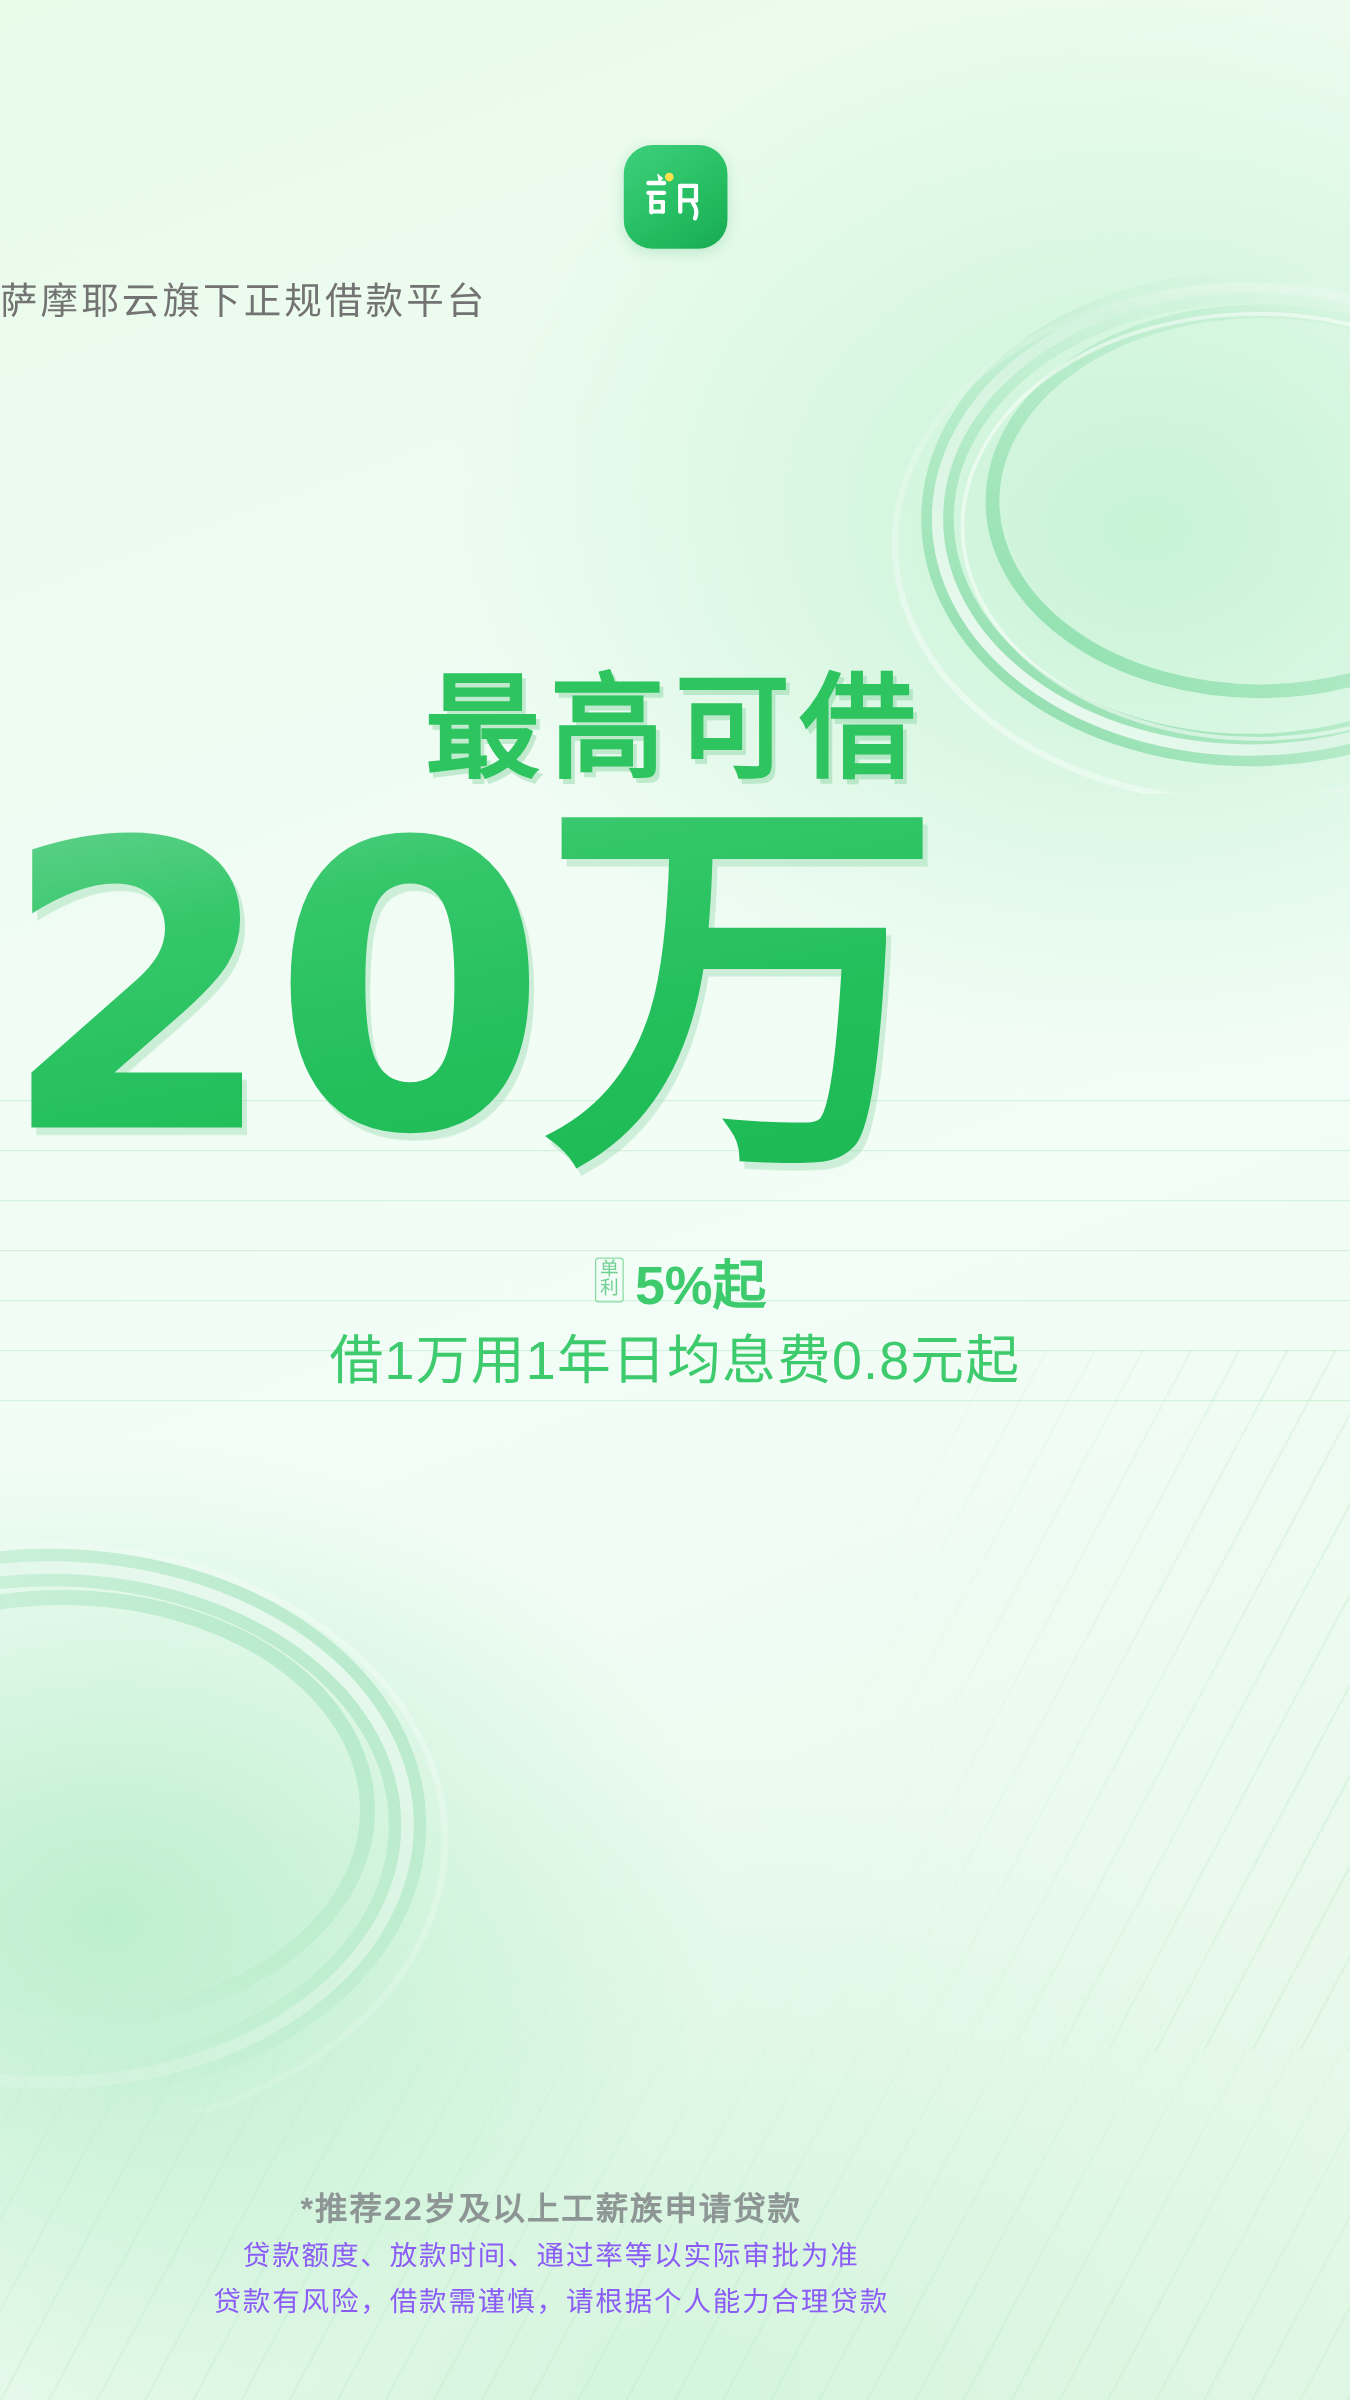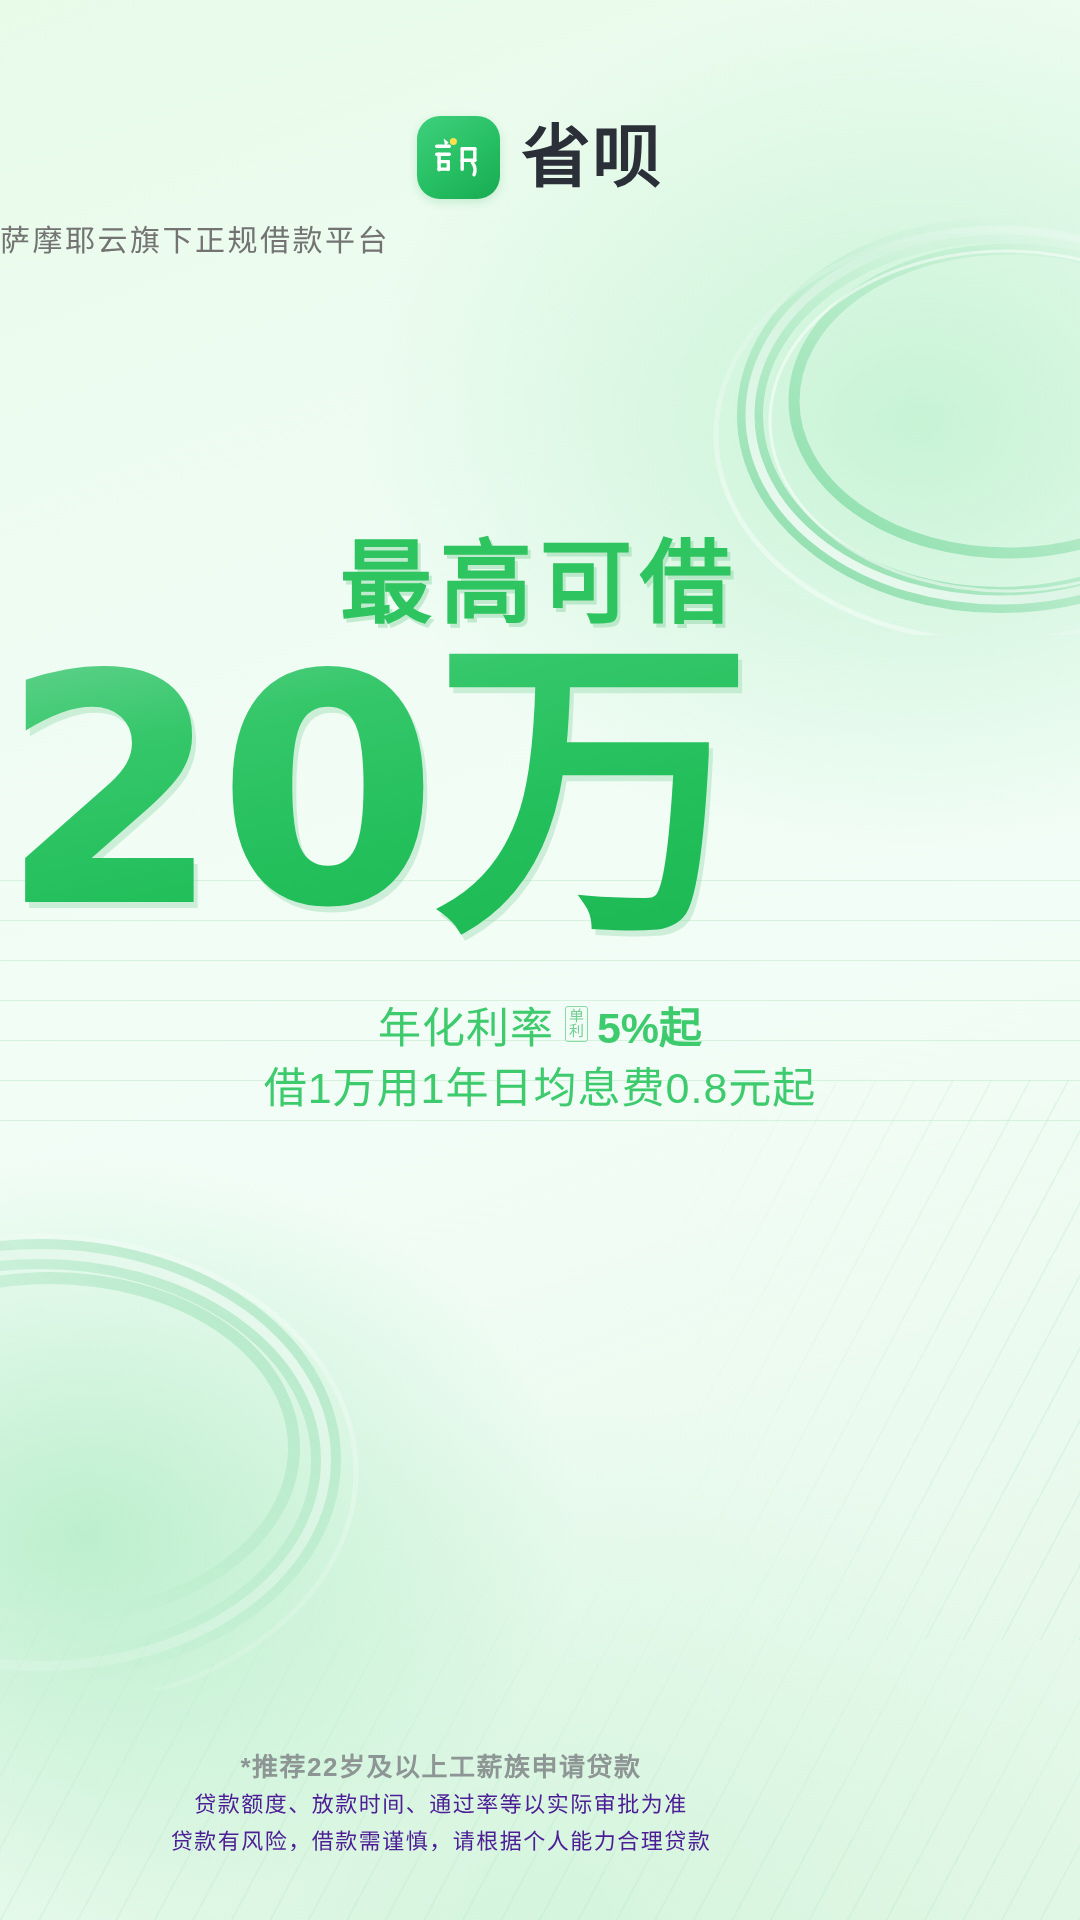--- a/index.html
+++ b/index.html
@@ -120,21 +120,21 @@
     font-size:43px; font-weight:400; letter-spacing:1px;
   }
 
   
   .foot { position:absolute; left:0; width:882px; text-align:center; }
   .foot-main {
     top:1746px; font-size:26px; font-weight:700;
     color:#8d9694; letter-spacing:1.5px;
   }
   .foot-sub  {
-    font-size:22px; color:#4c1d95; letter-spacing:1.5px; font-weight:400;
+    font-size:22px; color:#8b5cf6; letter-spacing:1.5px; font-weight:400;
   }
   .foot-sub.l1 { top:1786px; }
   .foot-sub.l2 { top:1823px; }
 </style>
 </head>
 <body>
 
 <div class="deco ring-tr">
   <svg viewBox="0 0 560 430" xmlns="http://www.w3.org/2000/svg">
     <defs>
@@ -208,30 +208,28 @@
         <path d="M15.6 10.5 L20.6 14.6 L17.2 18.2 Z"></path>
         <rect x="32.5" y="19" width="3.4" height="24" rx="1.7"></rect>
         <rect x="32.5" y="19" width="16" height="3.4" rx="1.7"></rect>
         <rect x="45.1" y="19" width="3.4" height="15" rx="1.7"></rect>
         <rect x="32.5" y="30.6" width="16" height="3.4" rx="1.7"></rect>
         <path d="M44.4 34.5 c3.2 4.4 3.2 8.6 1.6 12.2" stroke="#ffffff" stroke-width="3.4" stroke-linecap="round" fill="none"></path>
       </g>
       <circle cx="25.4" cy="13.6" r="3.5" fill="#ffe14d"></circle>
     </svg>
   </div>
-  <div class="brand-name">省呗</div>
 </div>
 
 <div class="tagline">萨摩耶云旗下正规借款平台</div>
 
 <div class="hero-title">最高可借</div>
 <div class="hero-amount">20万</div>
 
 <div class="rate-1">
-  <span class="lbl">年化利率</span>
   <span class="badge-simple">
     <span>单</span>
     <span>利</span>
   </span>
   <span class="pct">5%起</span>
 </div>
 
 <div class="rate-2">借1万用1年日均息费0.8元起</div>
 
 <div class="foot foot-main">*推荐22岁及以上工薪族申请贷款</div>

